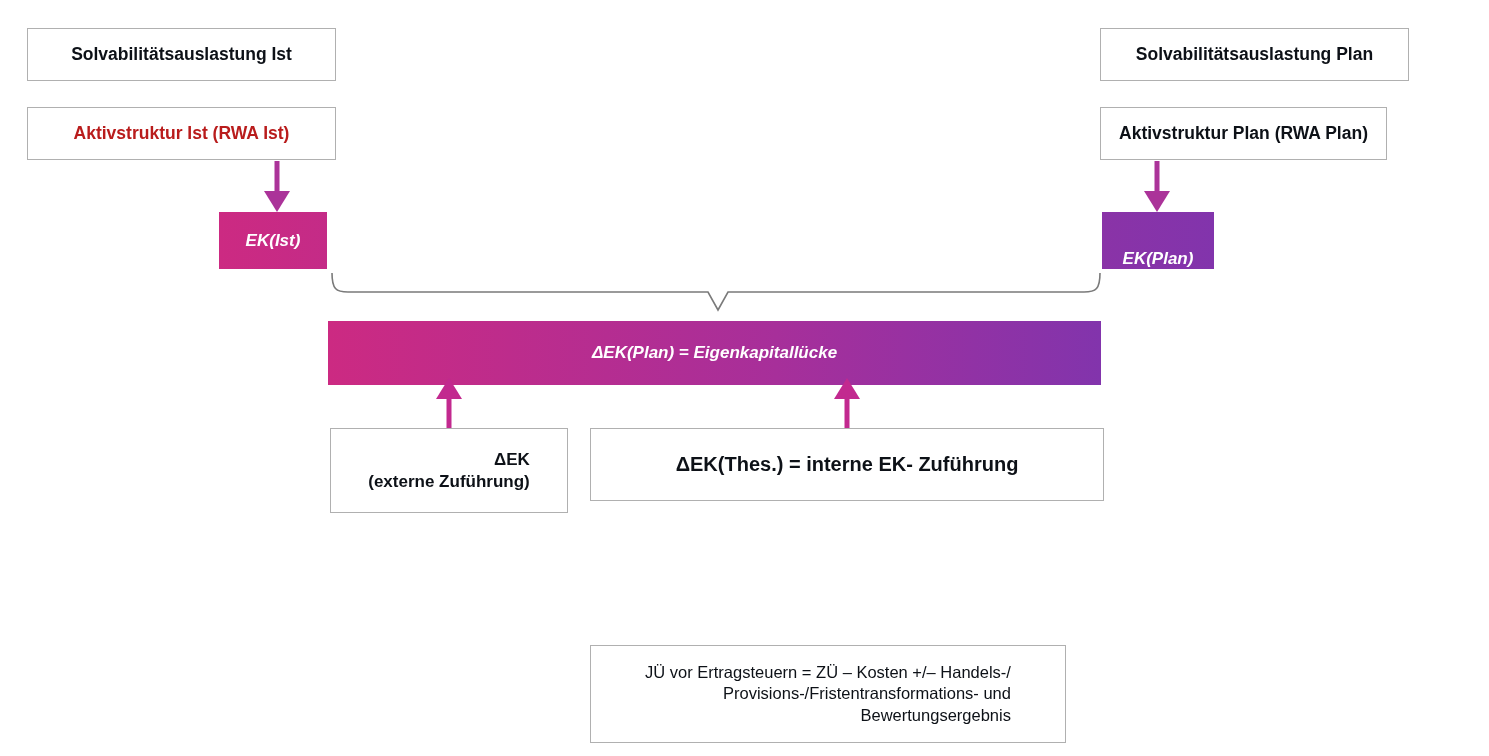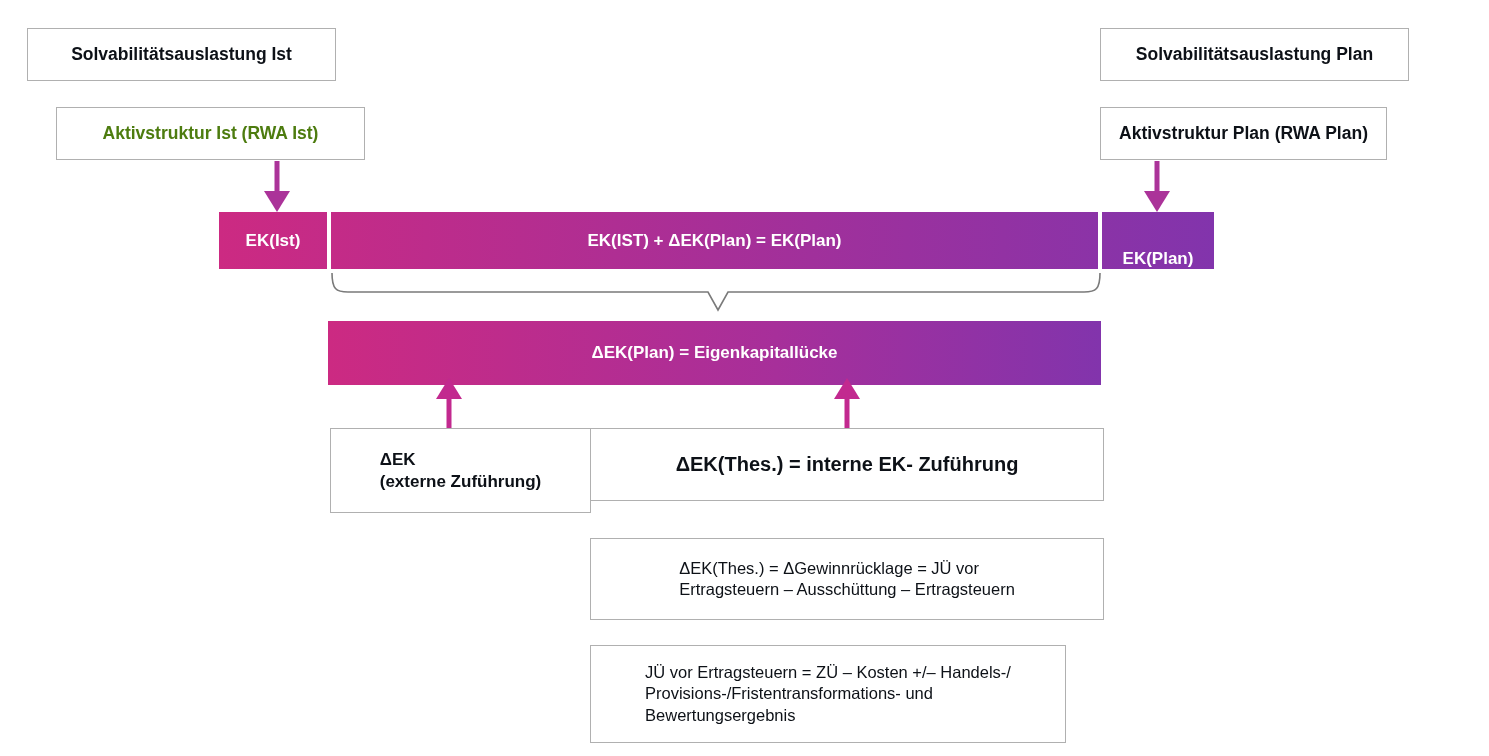--- a/index.html
+++ b/index.html
@@ -21,55 +21,56 @@
 
   
   .box {
     position: absolute;
     box-sizing: border-box;
     border: 1px solid #b0b0b0;
     background: #ffffff;
     display: flex;
     align-items: center;
     justify-content: center;
-    text-align: left;
+    text-align: right;
     line-height: 1.28;
     color: #0d1117;
   }
   .box.bold {
     font-weight: bold;
   }
   .box .txt {
     display: block;
     padding: 0 10px;
     white-space: pre-line;
   }
 
   
   #box-solva-ist   { left: 27px;   top: 28px;  width: 309px; height: 53px; font-size: 17.5px; }
   #box-aktiv-ist   { left: 27px;   top: 107px; width: 309px; height: 53px; font-size: 17.5px; }
   #box-solva-plan  { left: 1100px; top: 28px;  width: 309px; height: 53px; font-size: 17.5px; }
   #box-aktiv-plan  { left: 1100px; top: 107px; width: 287px; height: 53px; font-size: 17.5px; }
 
   
-  #box-dek-extern  { left: 330px; top: 428px; width: 261px; height: 85px;  font-size: 17px; }
+  #box-dek-extern  { left: 330px; top: 428px; width: 238px; height: 85px;  font-size: 17px; }
   #box-dek-thes    { left: 590px; top: 428px; width: 514px; height: 73px;  font-size: 20px; }
   #box-gewinn      { left: 590px; top: 538px; width: 514px; height: 82px;  font-size: 16.5px; font-weight: normal; }
   #box-juevor      { left: 590px; top: 645px; width: 476px; height: 98px;  font-size: 16.5px; font-weight: normal; }
 
   
   .bar {
     position: absolute;
     box-sizing: border-box;
     display: flex;
     align-items: center;
     justify-content: center;
     color: #ffffff;
     font-weight: bold;
     text-align: center;
+    font-style: italic;
   }
   #bar-ek-ist    { left: 219px;  top: 212px; width: 108px; height: 57px; font-size: 17px; }
   #bar-ek-middle { left: 331px;  top: 212px; width: 767px; height: 57px; font-size: 17px; }
   #bar-ek-plan   { left: 1102px; top: 212px; width: 112px; height: 57px; font-size: 17px; align-items: flex-end; }
   #bar-luecke    { left: 328px;  top: 321px; width: 773px; height: 64px; font-size: 17px; }
 
   
   .svg-layer {
     position: absolute;
     left: 0;
@@ -80,55 +81,48 @@
   }
 </style>
 </head>
 <body>
 
 <div id="canvas">
 
   <div class="box bold" id="box-solva-ist" style="border-color: rgb(176, 176, 176); color: rgb(13, 17, 23);">
     <span class="txt">Solvabilitätsauslastung Ist</span>
   </div>
-  <div class="box bold" id="box-aktiv-ist" style="border-color: rgb(176, 176, 176); color: #4d7c0f; margin-left: 29px;">
+  <div class="box bold" id="box-aktiv-ist" style="border-color: rgb(176, 176, 176); color: #b91c1c;">
     <span class="txt">Aktivstruktur Ist (RWA Ist)</span>
   </div>
 
   <div class="box bold" id="box-solva-plan" style="border-color: rgb(176, 176, 176); color: rgb(13, 17, 23);">
     <span class="txt">Solvabilitätsauslastung Plan</span>
   </div>
   <div class="box bold" id="box-aktiv-plan" style="border-color: rgb(176, 176, 176); color: rgb(13, 17, 23);">
     <span class="txt">Aktivstruktur Plan (RWA Plan)</span>
   </div>
 
   <div class="bar" id="bar-ek-ist" style="background: linear-gradient(90deg, rgb(204, 42, 130) 0%, rgb(196, 43, 135) 100%); color: rgb(255, 255, 255);">
     <span>EK(Ist)</span>
-  </div>
-  <div class="bar" id="bar-ek-middle" style="background: linear-gradient(90deg, rgb(196, 43, 135) 0%, rgb(139, 51, 167) 100%); color: rgb(255, 255, 255);">
-    <span>EK(IST) + ΔEK(Plan) = EK(Plan)</span>
   </div>
   <div class="bar" id="bar-ek-plan" style="background: linear-gradient(90deg, rgb(138, 51, 167) 0%, rgb(130, 52, 172) 100%); color: rgb(255, 255, 255);">
     <span>EK(Plan)</span>
   </div>
 
   <div class="bar" id="bar-luecke" style="background: linear-gradient(90deg, rgb(204, 42, 130) 0%, rgb(167, 47, 154) 58%, rgb(130, 52, 172) 100%); color: rgb(255, 255, 255);">
     <span>ΔEK(Plan) = Eigenkapitallücke</span>
   </div>
 
   <div class="box bold" id="box-dek-extern" style="border-color: rgb(176, 176, 176); color: rgb(13, 17, 23);">
     <span class="txt">ΔEK
 (externe Zuführung)</span>
   </div>
   <div class="box bold" id="box-dek-thes" style="border-color: rgb(176, 176, 176); color: rgb(13, 17, 23);">
     <span class="txt">ΔEK(Thes.) = interne EK- Zuführung</span>
-  </div>
-  <div class="box" id="box-gewinn" style="border-color: rgb(176, 176, 176); color: rgb(13, 17, 23);">
-    <span class="txt">ΔEK(Thes.) = ΔGewinnrücklage = JÜ vor
-Ertragsteuern – Ausschüttung – Ertragsteuern</span>
   </div>
   <div class="box" id="box-juevor" style="border-color: rgb(176, 176, 176); color: rgb(13, 17, 23);">
     <span class="txt">JÜ vor Ertragsteuern = ZÜ – Kosten +/– Handels-/
 Provisions-/Fristentransformations- und
 Bewertungsergebnis</span>
   </div>
 
   <svg class="svg-layer" viewBox="0 0 1489 756">
     <defs>
 

